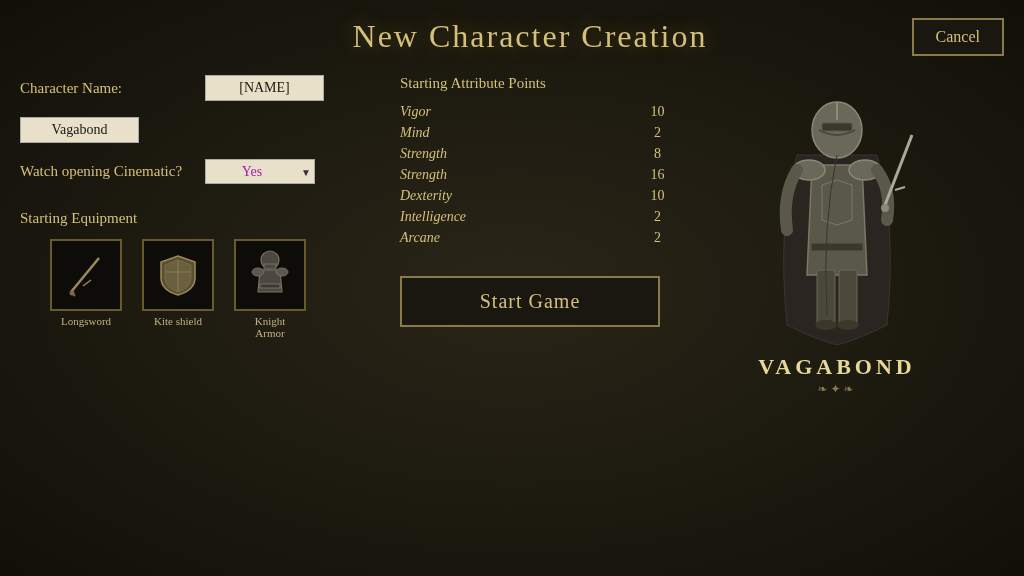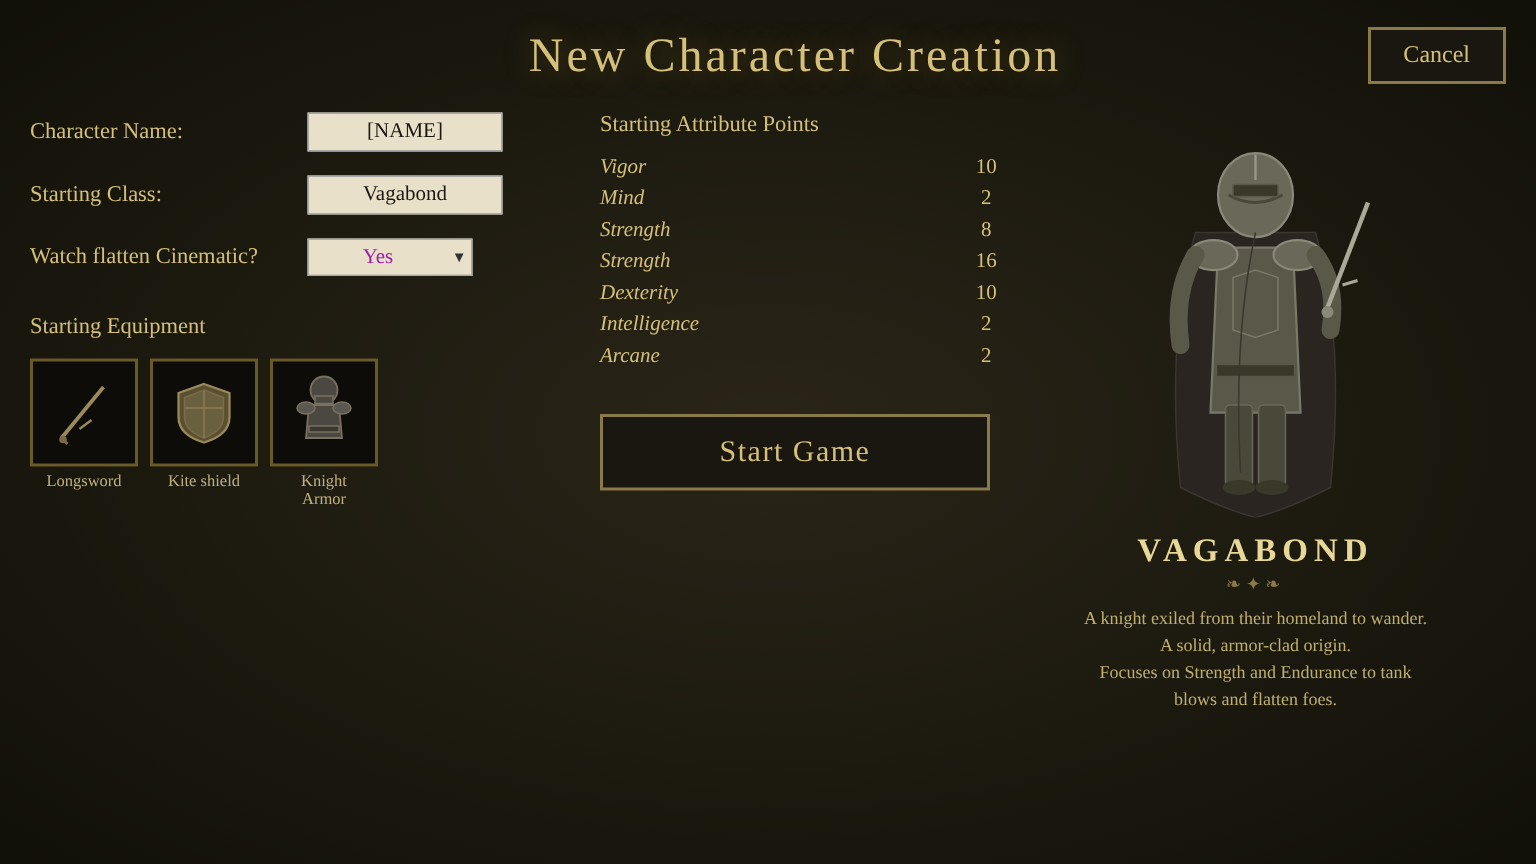--- a/index.html
+++ b/index.html
@@ -91,21 +91,21 @@
       color: #d4c07a;
     }
 
     .form-input {
       background: #e8e0c8;
       border: 1px solid #aaa;
       color: #1a1710;
       font-family: 'Georgia', serif;
       font-size: 14px;
       padding: 4px 8px;
-      width: 130px;
+      width: 119px;
       text-align: center;
     }
 
     .form-select-wrapper {
       position: relative;
       display: inline-block;
     }
 
     .form-select {
       background: #e8e0c8;
@@ -136,21 +136,22 @@
     }
 
     .equipment-title {
       font-size: 15px;
       color: #d4c07a;
       margin-bottom: 12px;
     }
 
     .equipment-items {
       display: flex;
-      gap: 8px;
+      gap: 20px;
+      margin-left: 30px;
     }
 
     .equipment-item {
       display: flex;
       flex-direction: column;
       align-items: center;
     }
 
     .equipment-icon-box {
       width: 72px;
@@ -303,26 +304,25 @@
   <div class="main-content">
 
     <div class="left-panel">
 
       <div class="form-row">
         <span class="form-label">Character Name:</span>
         <input class="form-input" type="text" value="[NAME]" style="">
       </div>
 
       <div class="form-row">
-        <span class="form-label">Starting Class:</span>
         <input class="form-input" type="text" value="Vagabond" style="">
       </div>
 
       <div class="form-row">
-        <span class="form-label">Watch flatten Cinematic?</span>
+        <span class="form-label">Watch opening Cinematic?</span>
         <div class="form-select-wrapper">
           <select class="form-select">
             <option>Yes</option>
             <option>No</option>
           </select>
           <span class="select-arrow">▼</span>
         </div>
       </div>
 
       <div class="equipment-section">
@@ -453,20 +453,16 @@
           <path d="M85 110 L100 105 L115 110 L115 145 L100 150 L85 145 Z" fill="#5a5848" stroke="#7a7868" stroke-width="1"></path>
 
           <rect x="74" y="168" width="52" height="8" fill="#3a3828" stroke="#5a5848" stroke-width="1"></rect>
 
           <path d="M100 80 Q85 150 90 240" stroke="#3a3530" stroke-width="1" fill="none"></path>
         </svg>
       </div>
 
       <div class="character-name-display">VAGABOND</div>
       <div class="character-divider">❧✦❧</div>
-      <div class="character-desc">
-        A knight exiled from their homeland to wander. A solid, armor-clad origin.<br>
-        Focuses on Strength and Endurance to tank blows and flatten foes.
-      </div>
     </div>
 
   </div>
 </div>
 
 </body></html>

